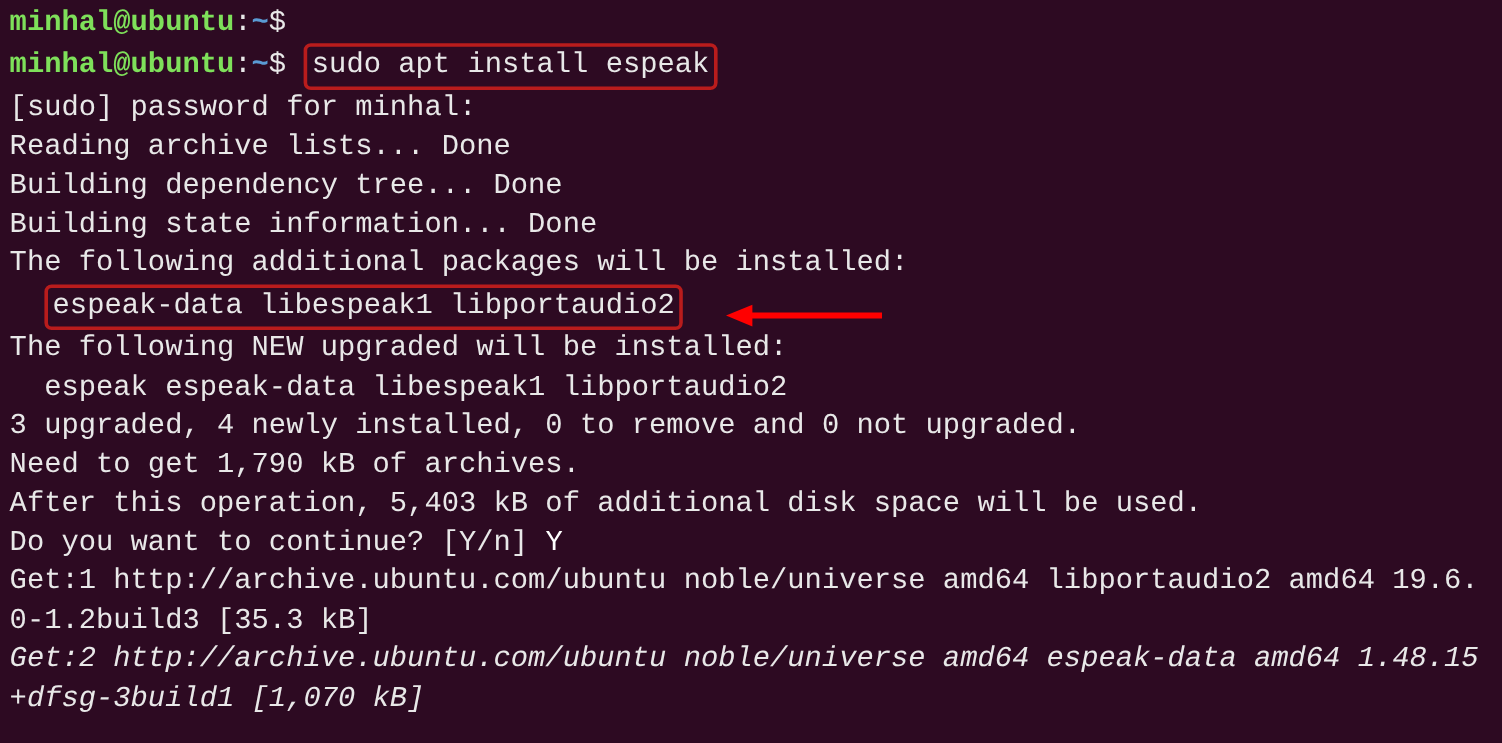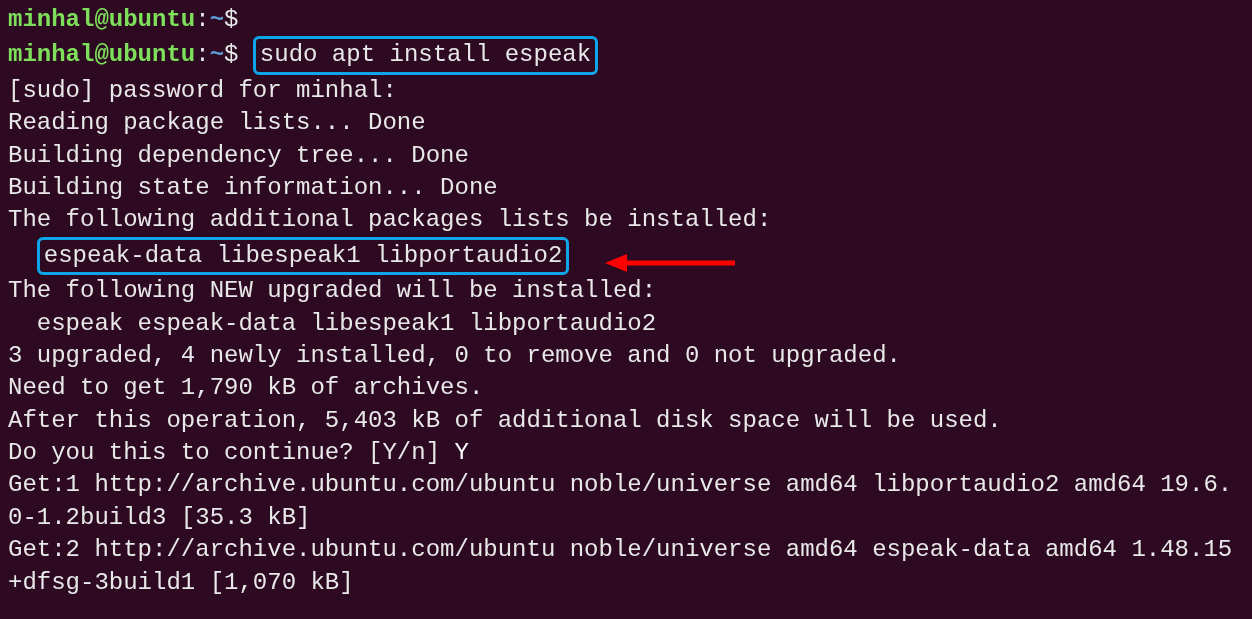--- a/index.html
+++ b/index.html
@@ -17,21 +17,21 @@
       padding:4px 8px;
       position:relative;
     }
     .line{white-space:pre;}
     .user{color:#7ee05a;font-weight:bold;}
     .path{color:#5a9bd4;font-weight:bold;}
     .dollar{color:#e8e8e8;}
     .out{color:#e8e8e8;}
     .inputchar{color:#ffffff;}
     .boxed{
-      border:3px solid #0ea5e9;
+      border:3px solid #b91c1c;
       border-radius:6px;
       padding:0 4px;
       display:inline-block;
     }
     .arrow{
       position:absolute;
       left:605px;
       top:250px;
       width:130px;
       height:26px;
@@ -40,32 +40,32 @@
     .arrow svg{display:block;}
   </style>
 </head>
 <body>
 
 <div class="line"><span class="user">minhal@ubuntu</span><span class="out">:</span><span class="path">~</span><span class="dollar">$</span><span class="out"></span></div>
 
 <div class="line"><span class="user">minhal@ubuntu</span><span class="out">:</span><span class="path">~</span><span class="dollar">$</span> <span class="boxed out">sudo apt install espeak</span></div>
 
 <div class="line out">[sudo] password for minhal:</div>
-<div class="line out">Reading package lists... Done</div>
+<div class="line out">Reading archive lists... Done</div>
 <div class="line out">Building dependency tree... Done</div>
 <div class="line out">Building state information... Done</div>
-<div class="line out">The following additional packages lists be installed:</div>
+<div class="line out">The following additional packages will be installed:</div>
 <div class="line out">  <span class="boxed">espeak-data libespeak1 libportaudio2</span></div>
 <div class="line out">The following NEW upgraded will be installed:</div>
 <div class="line out">  espeak espeak-data libespeak1 libportaudio2</div>
 <div class="line out">3 upgraded, 4 newly installed, 0 to remove and 0 not upgraded.</div>
 <div class="line out">Need to get 1,790 kB of archives.</div>
 <div class="line out">After this operation, 5,403 kB of additional disk space will be used.</div>
-<div class="line out"><span>Do you this to continue? [Y/n] </span><span class="inputchar">Y</span></div>
+<div class="line out"><span>Do you want to continue? [Y/n] </span><span class="inputchar">Y</span></div>
 <div class="line out" style="white-space:pre-wrap;word-break:break-all;">Get:1 http://archive.ubuntu.com/ubuntu noble/universe amd64 libportaudio2 amd64 19.6.0-1.2build3 [35.3 kB]</div>
-<div class="line out" style="white-space:pre-wrap;word-break:break-all;">Get:2 http://archive.ubuntu.com/ubuntu noble/universe amd64 espeak-data amd64 1.48.15+dfsg-3build1 [1,070 kB]</div>
+<div class="line out" style="white-space:pre-wrap;word-break:break-all;font-style:italic;">Get:2 http://archive.ubuntu.com/ubuntu noble/universe amd64 espeak-data amd64 1.48.15+dfsg-3build1 [1,070 kB]</div>
 
 <div class="arrow">
   <svg width="130" height="26" viewBox="0 0 130 26">
     <line x1="130" y1="13" x2="20" y2="13" stroke="#ff0000" stroke-width="5"></line>
     <polygon points="0,13 22,4 22,22" fill="#ff0000"></polygon>
   </svg>
 </div>
 
 </body></html>

